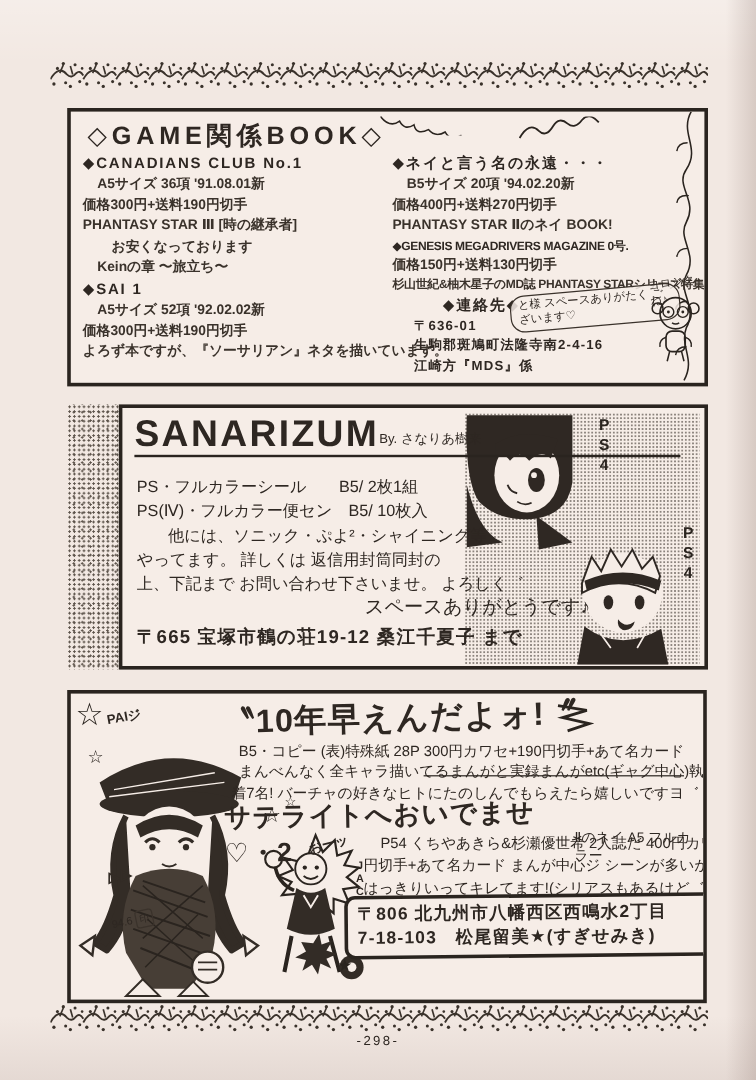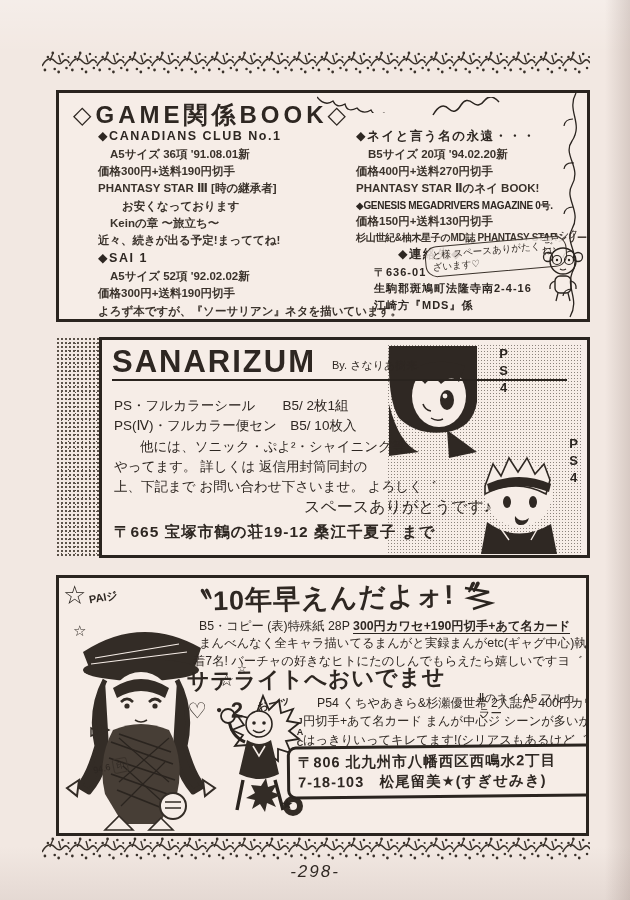--- a/index.html
+++ b/index.html
@@ -10,72 +10,72 @@
       linear-gradient(to bottom, rgba(255,255,255,.25), rgba(0,0,0,0) 6%, rgba(0,0,0,0) 94%, rgba(110,85,80,.10)),
       #f2e8e2;
     font-family:"Liberation Sans","DejaVu Sans",sans-serif;
     color:#2e2722;
   }
   .vine{position:absolute;height:28px;}
   .box{position:absolute;border:3px solid #2a241f;background:#f6ede7;box-sizing:border-box;overflow:hidden;}
   .ln{white-space:nowrap;line-height:1.5;}
   
   #box-game{left:56px;top:90px;width:534px;height:232px;}
-  #game-title{position:absolute;left:14px;top:6px;font-size:24px;font-weight:bold;letter-spacing:4px;}
-  #game-cols{position:absolute;left:0;top:34px;right:0;bottom:0;margin-left:29px;}
+  #game-title{position:absolute;left:14px;top:6px;font-size:21px;font-weight:bold;letter-spacing:4px;}
+  #game-cols{position:absolute;left:0;top:34px;right:0;bottom:0;}
   #game-left{position:absolute;left:10px;top:0;width:258px;}
   #game-right{position:absolute;left:268px;top:0;width:260px;}
   #box-game .h{font-weight:bold;font-size:12.5px;letter-spacing:1.5px;}
   #box-game .n{font-size:11.5px;font-weight:bold;color:#3a322b;}
   #box-game .i1{padding-left:12px;}
   #box-game .i2{padding-left:24px;}
   #box-game .sm{font-size:10px;letter-spacing:-0.3px;}
   #box-game .ct{padding-left:42px;}
   #box-game .addr{font-size:11px;font-weight:bold;letter-spacing:1px;padding-left:18px;}
   .note-bubble{position:absolute;left:366px;top:148px;width:128px;border:1.6px solid #3a322b;border-radius:12px;
     padding:2px 6px;font-size:9.5px;line-height:1.3;transform:rotate(-5deg);background:rgba(246,237,231,.85);}
   .note-side{position:absolute;left:482px;top:136px;font-size:9.5px;transform:rotate(-8deg);}
   
   #tone-band{position:absolute;left:56px;top:337px;width:43px;height:221px;
     background-image:radial-gradient(circle,#41382f 0.9px,transparent 1.1px),radial-gradient(circle,#41382f 0.8px,transparent 1px);
     background-size:4px 4px,7px 7px;background-position:0 0,2px 3px;opacity:.85;}
   #box-sanarizum{left:99px;top:337px;width:491px;height:221px;}
-  #sana-head{position:absolute;left:10px;top:6px;width:455px;border-bottom:2.5px solid #2a241f;padding-bottom:2px;display:flex;align-items:flex-end;gap:16px;}
+  #sana-head{position:absolute;left:10px;top:6px;width:455px;border-bottom:2.5px solid #2a241f;padding-bottom:2px;display:flex;align-items:flex-end;gap:0;}
   #sana-title{font-size:31px;font-weight:bold;letter-spacing:2px;line-height:1;}
   #sana-by{font-size:11px;padding-bottom:4px;}
   #sana-lines{position:absolute;left:12px;top:56px;width:340px;font-size:13.5px;}
   #sana-lines .i1{padding-left:26px;}
   #sana-lines .tiny{font-size:16px;padding-left:190px;line-height:1.2;}
   #sana-lines .addr2{font-size:15.5px;letter-spacing:1px;margin-top:4px;font-weight:bold;}
   #sana-illus{position:absolute;right:4px;top:4px;width:196px;height:210px;
     background-image:radial-gradient(circle,rgba(52,44,37,.55) 0.8px,transparent 1px);background-size:3px 3px;}
   .ps4-label{position:absolute;writing-mode:vertical-rl;text-orientation:upright;font-weight:bold;font-size:13px;letter-spacing:2px;color:#2a241f;}
   
   #box-virtua{left:56px;top:575px;width:533px;height:261px;}
   #vf-title{position:absolute;left:126px;top:2px;font-size:27px;font-weight:bold;letter-spacing:1px;transform:rotate(-1.5deg);}
   #vf-sub{position:absolute;right:8px;top:8px;width:104px;font-size:11px;text-align:center;line-height:1.25;}
   #vf-pai-label{position:absolute;left:30px;top:12px;font-size:11px;font-weight:bold;transform:rotate(-10deg);}
   .star{position:absolute;color:#2a241f;}
   #vf-lines1{position:absolute;left:108px;top:40px;font-size:12.3px;}
   #vf-lines1 .ln{line-height:1.42;}
   #vf-lines1 .i1{padding-left:26px;}
   #vf-lines1 .i2{padding-left:32px;}
-  .u{border-bottom:1.5px solid #2a241f;padding-bottom:0;font-weight:bold;}
+  .u{border-bottom:1.5px solid #2a241f;padding-bottom:13px;}
   #vf-sub2{position:absolute;left:128px;top:86px;display:flex;align-items:flex-end;gap:10px;}
   #vf-sub2-main{font-size:22px;font-weight:bold;letter-spacing:1px;transform:rotate(-1deg);}
   #vf-sub2-side{font-size:11.5px;padding-bottom:3px;}
   #vf-lines2{position:absolute;left:244px;top:116px;font-size:12.3px;}
   #vf-lines2 .i1{padding-left:14px;}
   #vf-addr{position:absolute;left:228px;top:167px;width:296px;border:3px solid #2a241f;border-radius:9px;
     padding:3px 8px;font-size:14.5px;font-weight:bold;letter-spacing:1px;line-height:1.4;transform:rotate(-0.6deg);background:#f6ede7;}
   #vf-stamp{position:absolute;left:34px;top:182px;font-size:9px;transform:rotate(-12deg);}
   #vf-stamp .seal{display:inline-block;border:1.2px solid #3a322b;border-radius:3px;width:13px;height:13px;font-size:8px;line-height:13px;text-align:center;vertical-align:middle;}
   .jacky-label{position:absolute;writing-mode:vertical-rl;text-orientation:upright;font-size:9px;font-weight:bold;letter-spacing:1px;}
   #jacky-shout{position:absolute;left:198px;top:118px;font-size:11px;font-weight:bold;transform:rotate(-14deg);}
-  #footer-page{position:absolute;left:0;top:862px;width:630px;text-align:center;font-size:17px;letter-spacing:2px;font-style:italic;}
+  #footer-page{position:absolute;left:0;top:862px;width:630px;text-align:center;font-size:11px;letter-spacing:2px;}
   svg{display:block;}
 </style>
 </head>
 <body>
 
 <div id="paper">
 
   <div class="vine" style="left:42px;top:50px;width:548px;">
       <svg width="100%" height="26" viewBox="0 0 560 26" preserveAspectRatio="none">
         <g transform="translate(0,0)">
@@ -358,21 +358,20 @@
     </svg>
 
     <div id="game-cols">
       <div id="game-left">
           <div class="ln h">◆CANADIANS CLUB No.1</div>
           <div class="ln n i1">A5サイズ 36項 '91.08.01新</div>
           <div class="ln n">価格300円+送料190円切手</div>
           <div class="ln n">PHANTASY STAR Ⅲ [時の継承者]</div>
           <div class="ln n i2">お安くなっております</div>
           <div class="ln n i1">Keinの章 〜旅立ち〜</div>
-          <div class="ln n">近々、続きが出る予定!まっててね!</div>
           <div class="ln h">◆SAI 1</div>
           <div class="ln n i1">A5サイズ 52項 '92.02.02新</div>
           <div class="ln n">価格300円+送料190円切手</div>
           <div class="ln n">よろず本ですが、『ソーサリアン』ネタを描いています。</div>
         </div>
       <div id="game-right">
           <div class="ln h">◆ネイと言う名の永遠・・・</div>
           <div class="ln n i1">B5サイズ 20項 '94.02.20新</div>
           <div class="ln n">価格400円+送料270円切手</div>
           <div class="ln n">PHANTASY STAR Ⅱのネイ BOOK!</div>

